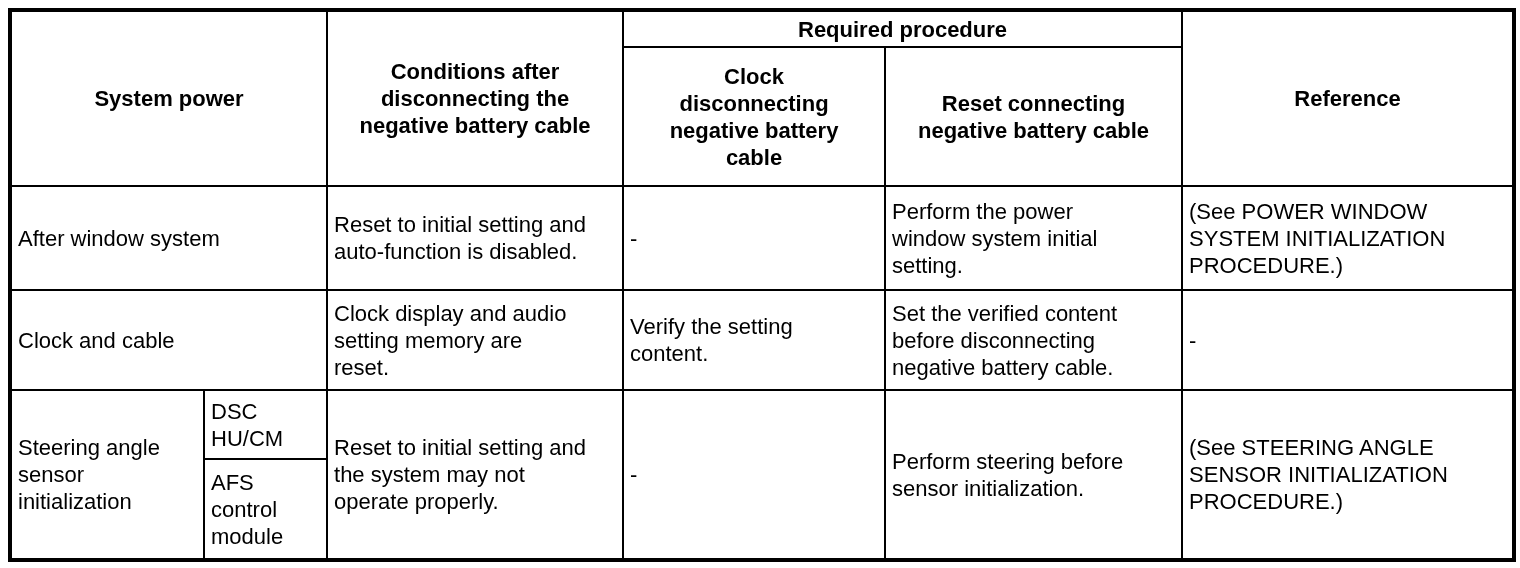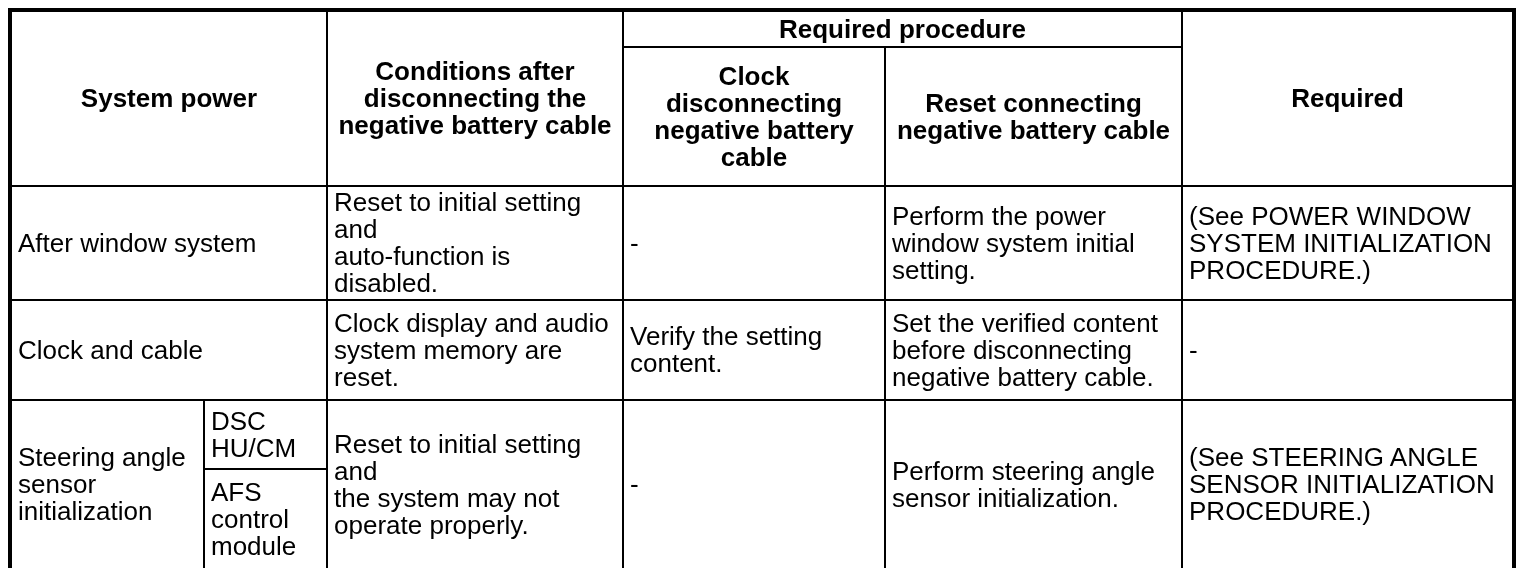--- a/index.html
+++ b/index.html
@@ -22,21 +22,21 @@
     width: 1504px;
     height: 550px;
     border-collapse: collapse;
     table-layout: fixed;
     border: 4px solid #000;
     color: #000;
   }
   .proc-table th, .proc-table td {
     border: 2px solid #000;
     white-space: pre-line;
-    font-size: 26px;
+    font-size: 22px;
     line-height: 27px;
     overflow: hidden;
   }
   .proc-table th {
     font-weight: bold;
     text-align: center;
     vertical-align: middle;
     padding: 2px 4px;
   }
   .proc-table td {
@@ -67,21 +67,21 @@
       <col style="width:332px">
     </colgroup>
 
     <tbody>
         <tr class="r-band">
       <th colspan="2" rowspan="2">System power</th>
       <th rowspan="2">Conditions after
 disconnecting the
 negative battery cable</th>
       <th colspan="2">Required procedure</th>
-      <th rowspan="2">Required</th>
+      <th rowspan="2">Reference</th>
     </tr>
 
     <tr class="r-head">
       <th>Clock
 disconnecting
 negative battery
 cable</th>
       <th>Reset connecting
 negative battery cable</th>
     </tr>
@@ -95,41 +95,41 @@
 window system initial
 setting.</td>
       <td>(See POWER WINDOW
 SYSTEM INITIALIZATION
 PROCEDURE.)</td>
     </tr>
 
     <tr class="r-two">
       <td colspan="2">Clock and cable</td>
       <td>Clock display and audio
-system memory are
+setting memory are
 reset.</td>
       <td>Verify the setting
 content.</td>
       <td>Set the verified content
 before disconnecting
 negative battery cable.</td>
       <td>-</td>
     </tr>
 
     <tr class="r-three-a">
       <td rowspan="2">Steering angle
 sensor
 initialization</td>
       <td>DSC
 HU/CM</td>
       <td rowspan="2">Reset to initial setting and
 the system may not
 operate properly.</td>
       <td rowspan="2">-</td>
-      <td rowspan="2">Perform steering angle
+      <td rowspan="2">Perform steering before
 sensor initialization.</td>
       <td rowspan="2">(See STEERING ANGLE
 SENSOR INITIALIZATION
 PROCEDURE.)</td>
     </tr>
     <tr class="r-three-b">
       <td>AFS
 control
 module</td>
     </tr>

